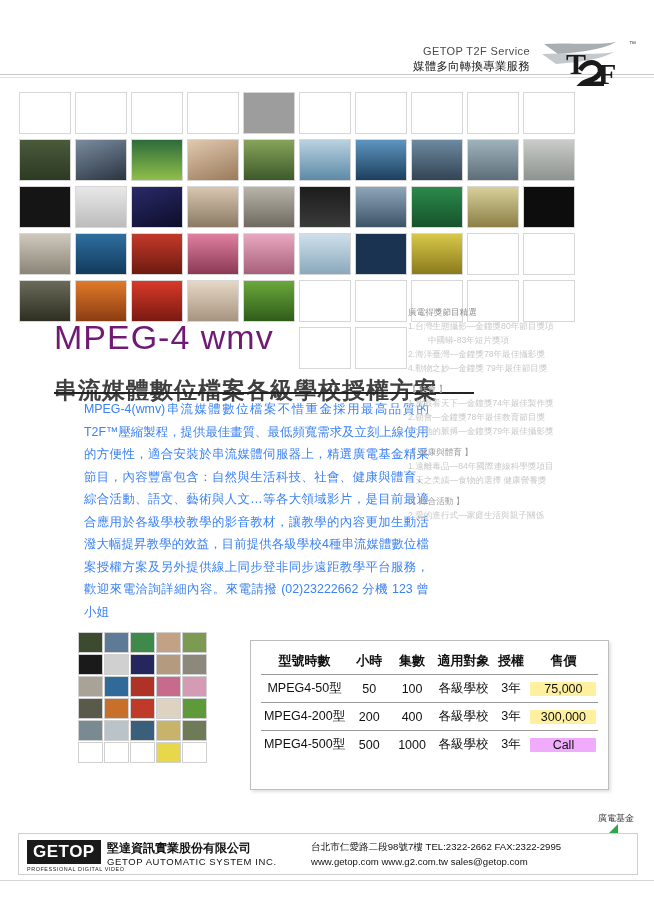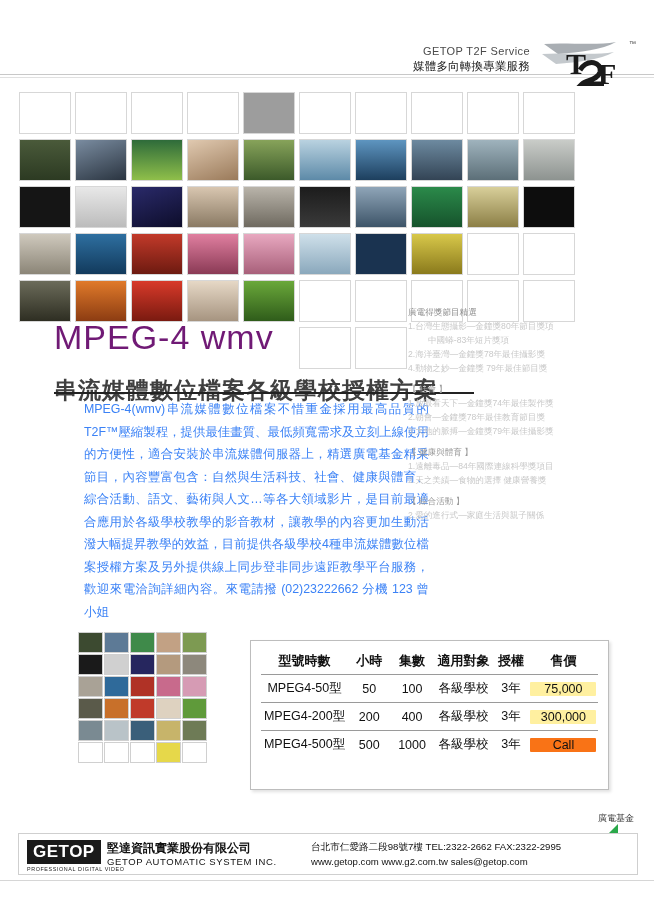--- a/index.html
+++ b/index.html
@@ -57,21 +57,21 @@
   table.price th{font-weight:bold;padding:2px 0 4px 0;text-align:center;font-size:13px;}
   table.price td{padding:3px 0;text-align:center;border-top:1px solid #9a9a9a;}
   table.price tr.row td{height:21px;}
   .c-model{width:98px;text-align:left;padding-left:6px;}
   .c-hours{width:48px;}
   .c-eps{width:48px;}
   .c-target{width:72px;}
   .c-lic{width:42px;}
   .c-price{width:70px;}
   .pricecell{background:#fff0a0;display:block;width:66px;margin:0 auto;border-radius:1px;}
-  .pricecell.call{background:#f97316;}
+  .pricecell.call{background:#f0abfc;}
 
   
   .gfound{position:absolute;right:20px;top:812px;font-size:9px;color:#333;}
   .gblocks{position:absolute;right:18px;top:824px;width:56px;height:46px;}
 
   
   .footer{position:absolute;left:18px;top:833px;width:618px;height:40px;border:1px solid #cfcfcf;background:#fff;}
   .ft-getop{position:absolute;left:8px;top:6px;}
   .ft-getop .g1{background:#1a1a1a;color:#fff;font-size:17px;font-weight:bold;letter-spacing:.5px;padding:2px 6px;display:inline-block;}
   .ft-getop .g2{font-size:5.4px;color:#222;letter-spacing:.6px;margin-top:2px;}

